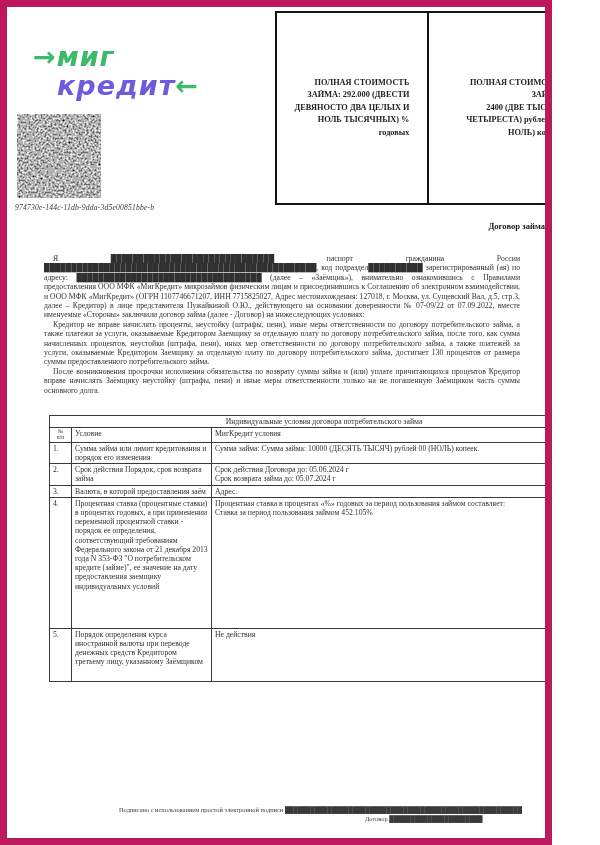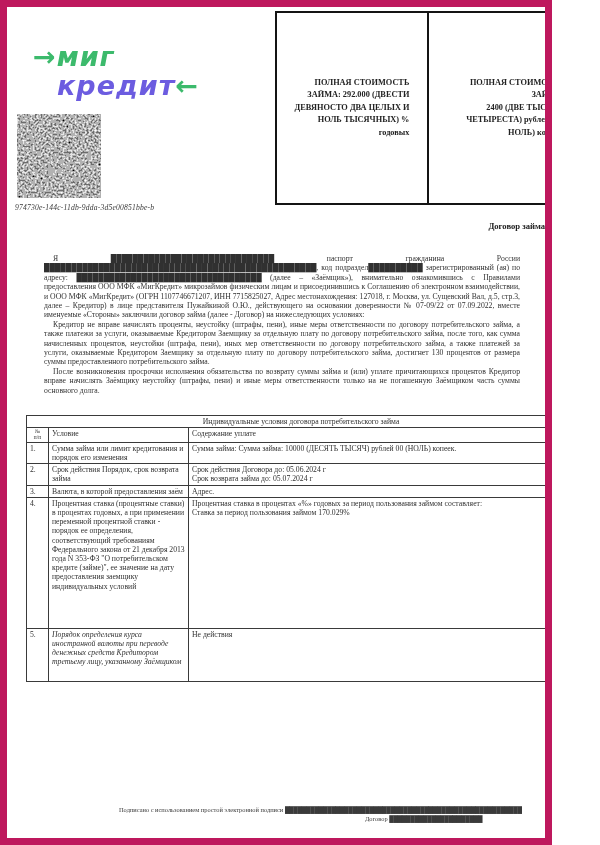--- a/index.html
+++ b/index.html
@@ -28,32 +28,32 @@
   .psk-right{flex:1;}
   
   .title{position:absolute;left:0;right:0;top:214px;text-align:right;
          font-weight:bold;font-size:8.6px;line-height:11px;color:#222;}
   
   .paras{position:absolute;left:25px;right:25px;top:247px;font-size:7.7px;
          line-height:9.4px;text-align:justify;color:#303030;margin-left:12px;}
   .paras p{margin:0;text-indent:9px;}
   .bar{letter-spacing:-0.3px;}
   
-  table.terms{position:absolute;left:19px;top:408px;width:550px;border-collapse:collapse;
+  table.terms{position:absolute;left:42px;top:408px;width:550px;border-collapse:collapse;
               font-size:7.7px;line-height:9.2px;color:#303030;}
   table.terms td,table.terms th{border:1px solid #3a3a3a;padding:1px 3px;vertical-align:top;
               font-weight:normal;text-align:left;}
   .t-caption{text-align:center !important;}
   .t-colhead{text-align:right;}
   .col-num{width:15px;}
   .col-cond{width:133px;}
   .numhead{font-size:5.4px;line-height:5.8px;white-space:pre-line;text-align:center !important;}
   .cell-pre{white-space:pre-line;border-radius:10px;}
   .row4-cond{height:128px;}
-  .row5-cond{height:50px;font-style:italic;}
+  .row5-cond{height:50px;}
   
   .footer{position:absolute;left:112px;top:799px;width:470px;font-size:6.4px;
           line-height:8.6px;color:#3a3a3a;}
   .footer .f2{margin-left:246px;}
   
   .wm{position:absolute;top:789px;right:2px;display:flex;align-items:center;z-index:6;}
   .wm-circle{position:relative;width:36px;height:36px;border:3px solid #0d0d0d;border-radius:50%;
              background:#fff;box-sizing:border-box;margin-right:2px;}
   .wm-dot{position:absolute;left:13px;top:-1px;width:5px;height:5px;background:#0d0d0d;border-radius:50%;}
   .wm-stem{position:absolute;left:13px;top:6px;width:4px;height:9px;background:#0d0d0d;}
@@ -117,21 +117,21 @@
 
   <table class="terms">
     <tbody>
         <tr>
       <td colspan="3" class="t-caption">Индивидуальные условия договора потребительского займа</td>
     </tr>
     <tr>
       <th class="col-num numhead">№
 п/п</th>
       <th class="col-cond t-colhead">Условие</th>
-      <th class="t-colhead">Содержание уплате</th>
+      <th class="t-colhead">МигКредит условия</th>
     </tr>
     <tr>
       <td>1.</td>
       <td>Сумма займа или лимит кредитования и порядок его изменения</td>
       <td class="cell-pre">Сумма займа: Сумма займа: 10000 (ДЕСЯТЬ ТЫСЯЧ) рублей 00 (НОЛЬ) копеек.</td>
     </tr>
     <tr>
       <td>2.</td>
       <td>Срок действия Порядок, срок возврата займа</td>
       <td class="cell-pre">Срок действия Договора до: 05.06.2024 г
@@ -139,21 +139,21 @@
     </tr>
     <tr>
       <td>3.</td>
       <td>Валюта, в которой предоставления заём</td>
       <td class="cell-pre">Адрес.</td>
     </tr>
     <tr>
       <td>4.</td>
       <td class="row4-cond">Процентная ставка (процентные ставки) в процентах годовых, а при применении переменной процентной ставки - порядок ее определения, соответствующий требованиям Федерального закона от 21 декабря 2013 года N 353-ФЗ "О потребительском кредите (займе)", ее значение на дату предоставления заемщику индивидуальных условий</td>
       <td class="cell-pre">Процентная ставка в процентах «%» годовых за период пользования займом составляет:
-Ставка за период пользования займом 170.029%</td>
+Ставка за период пользования займом 452.105%</td>
     </tr>
     <tr>
       <td>5.</td>
       <td class="row5-cond">Порядок определения курса иностранной валюты при переводе денежных средств Кредитором третьему лицу, указанному Заёмщиком</td>
       <td class="cell-pre">Не действия</td>
     </tr>
   </tbody>
     </table>
 
   <div class="footer">

